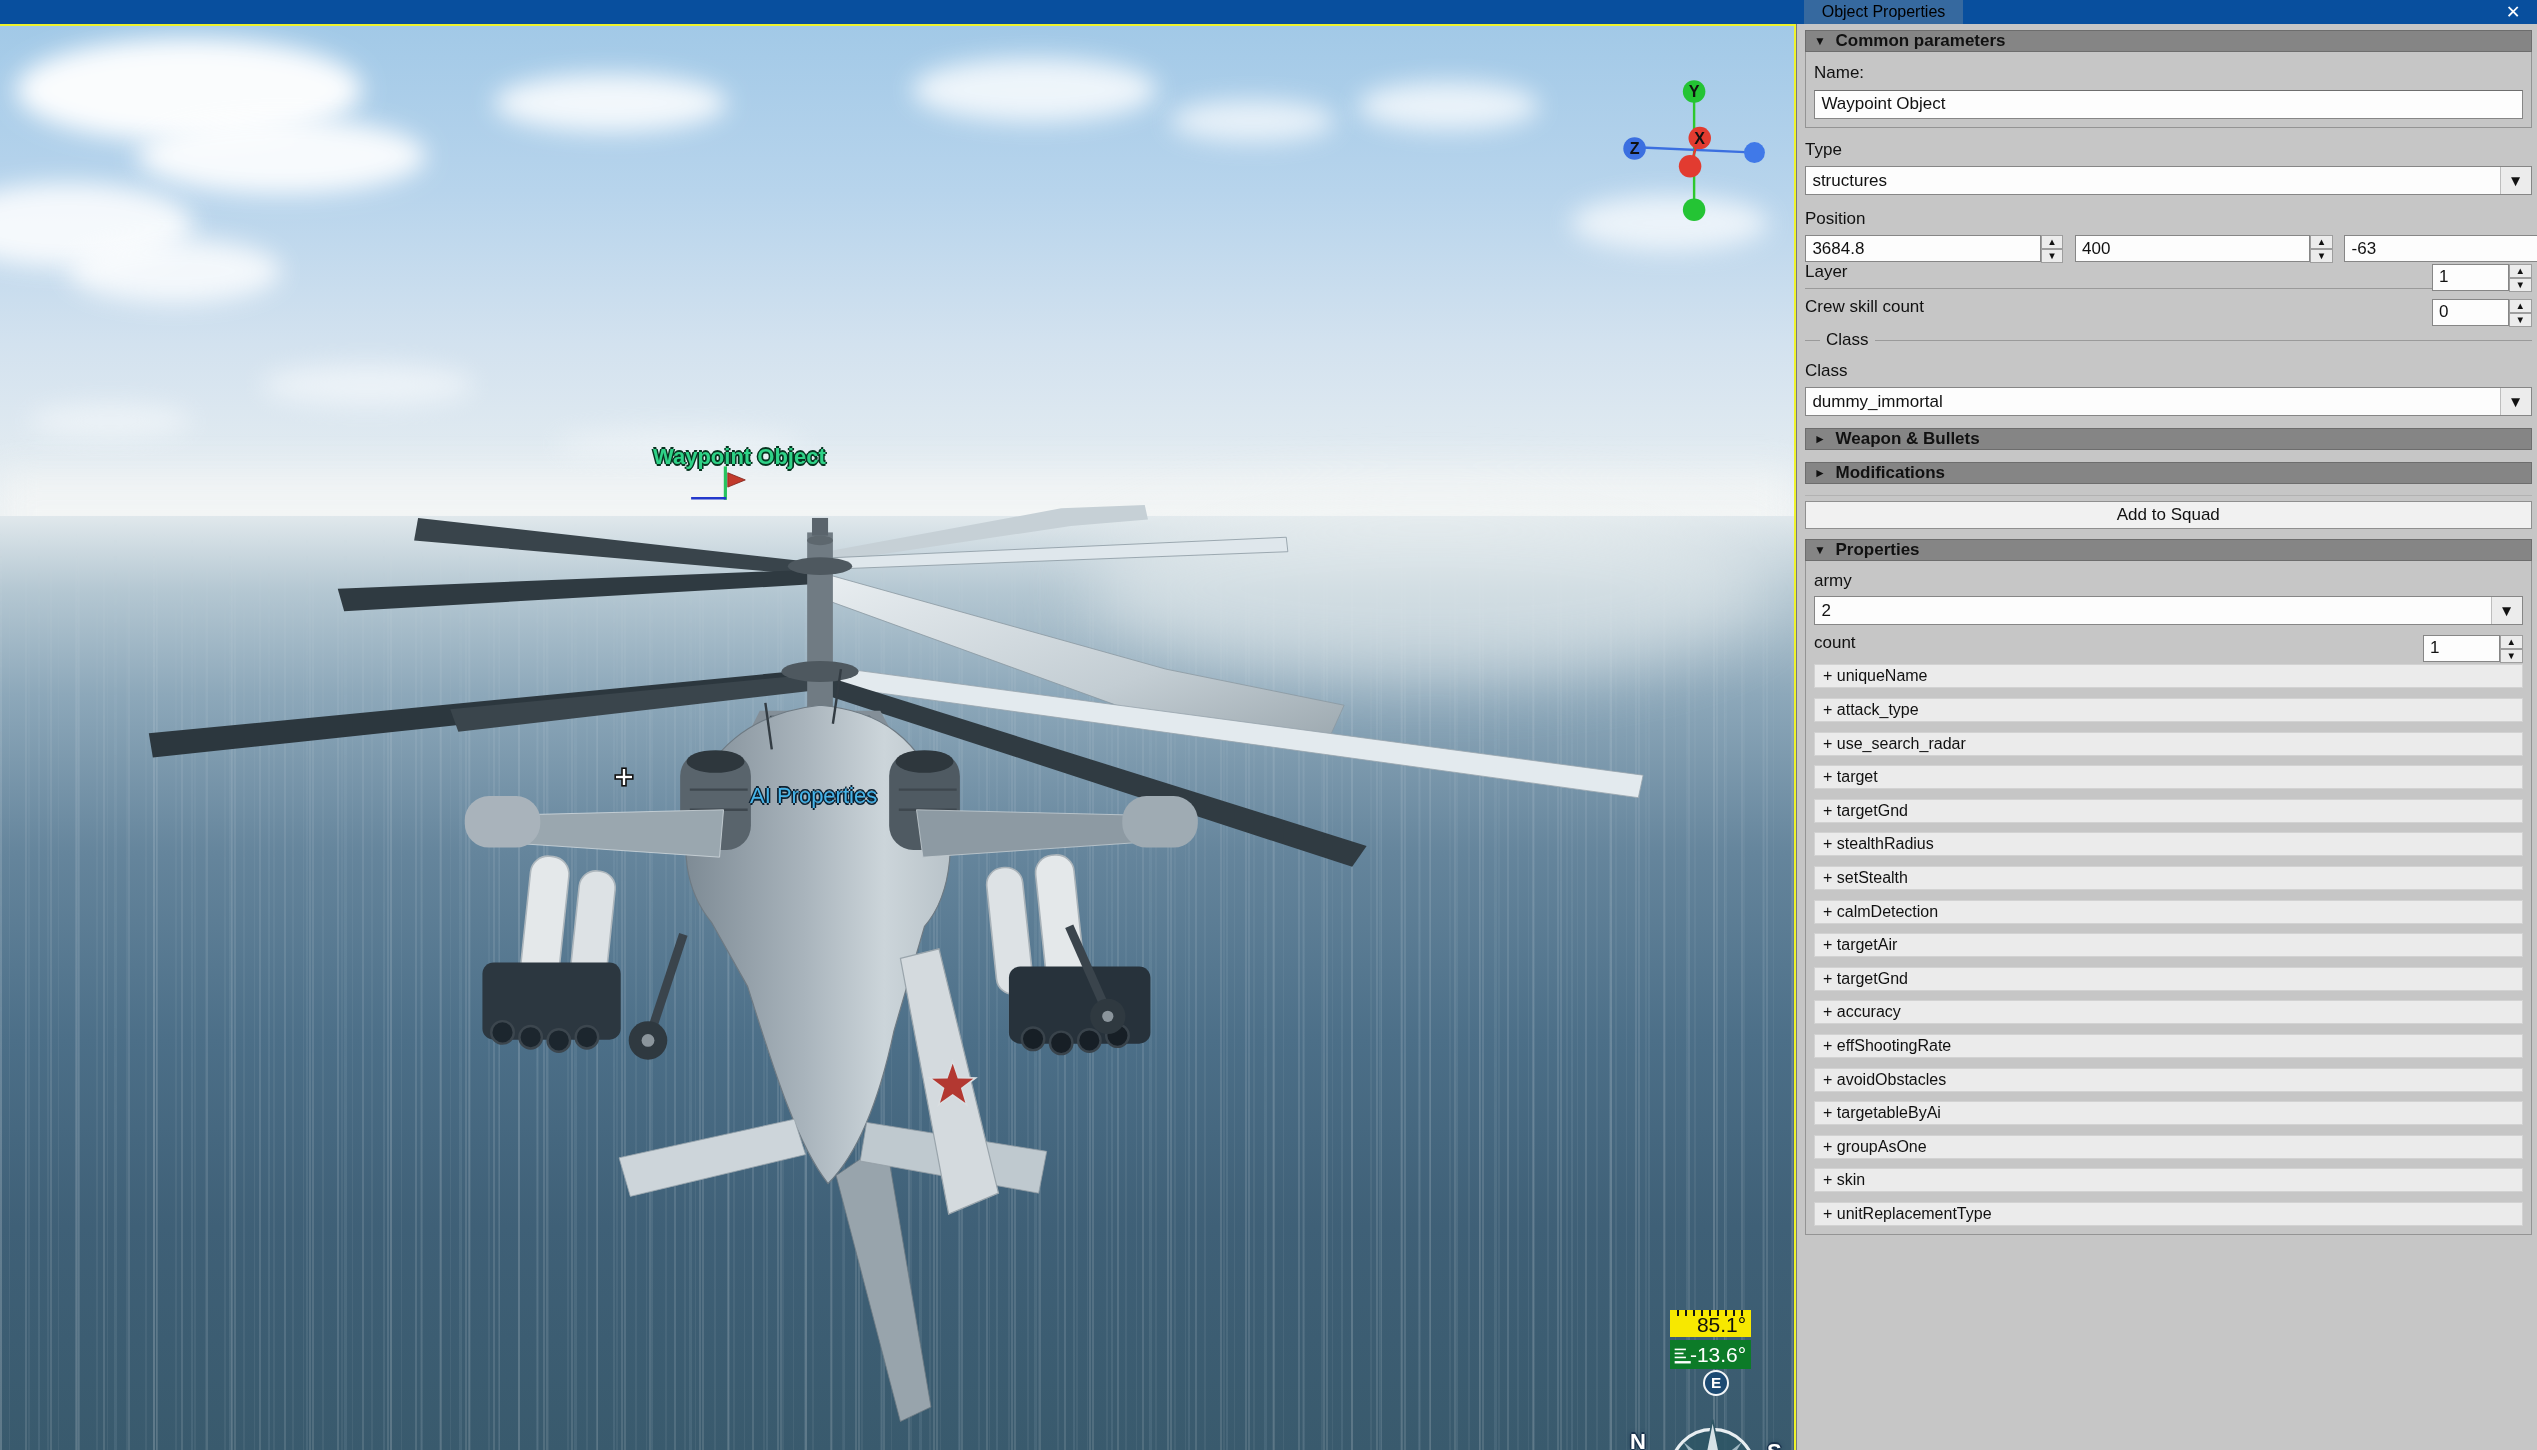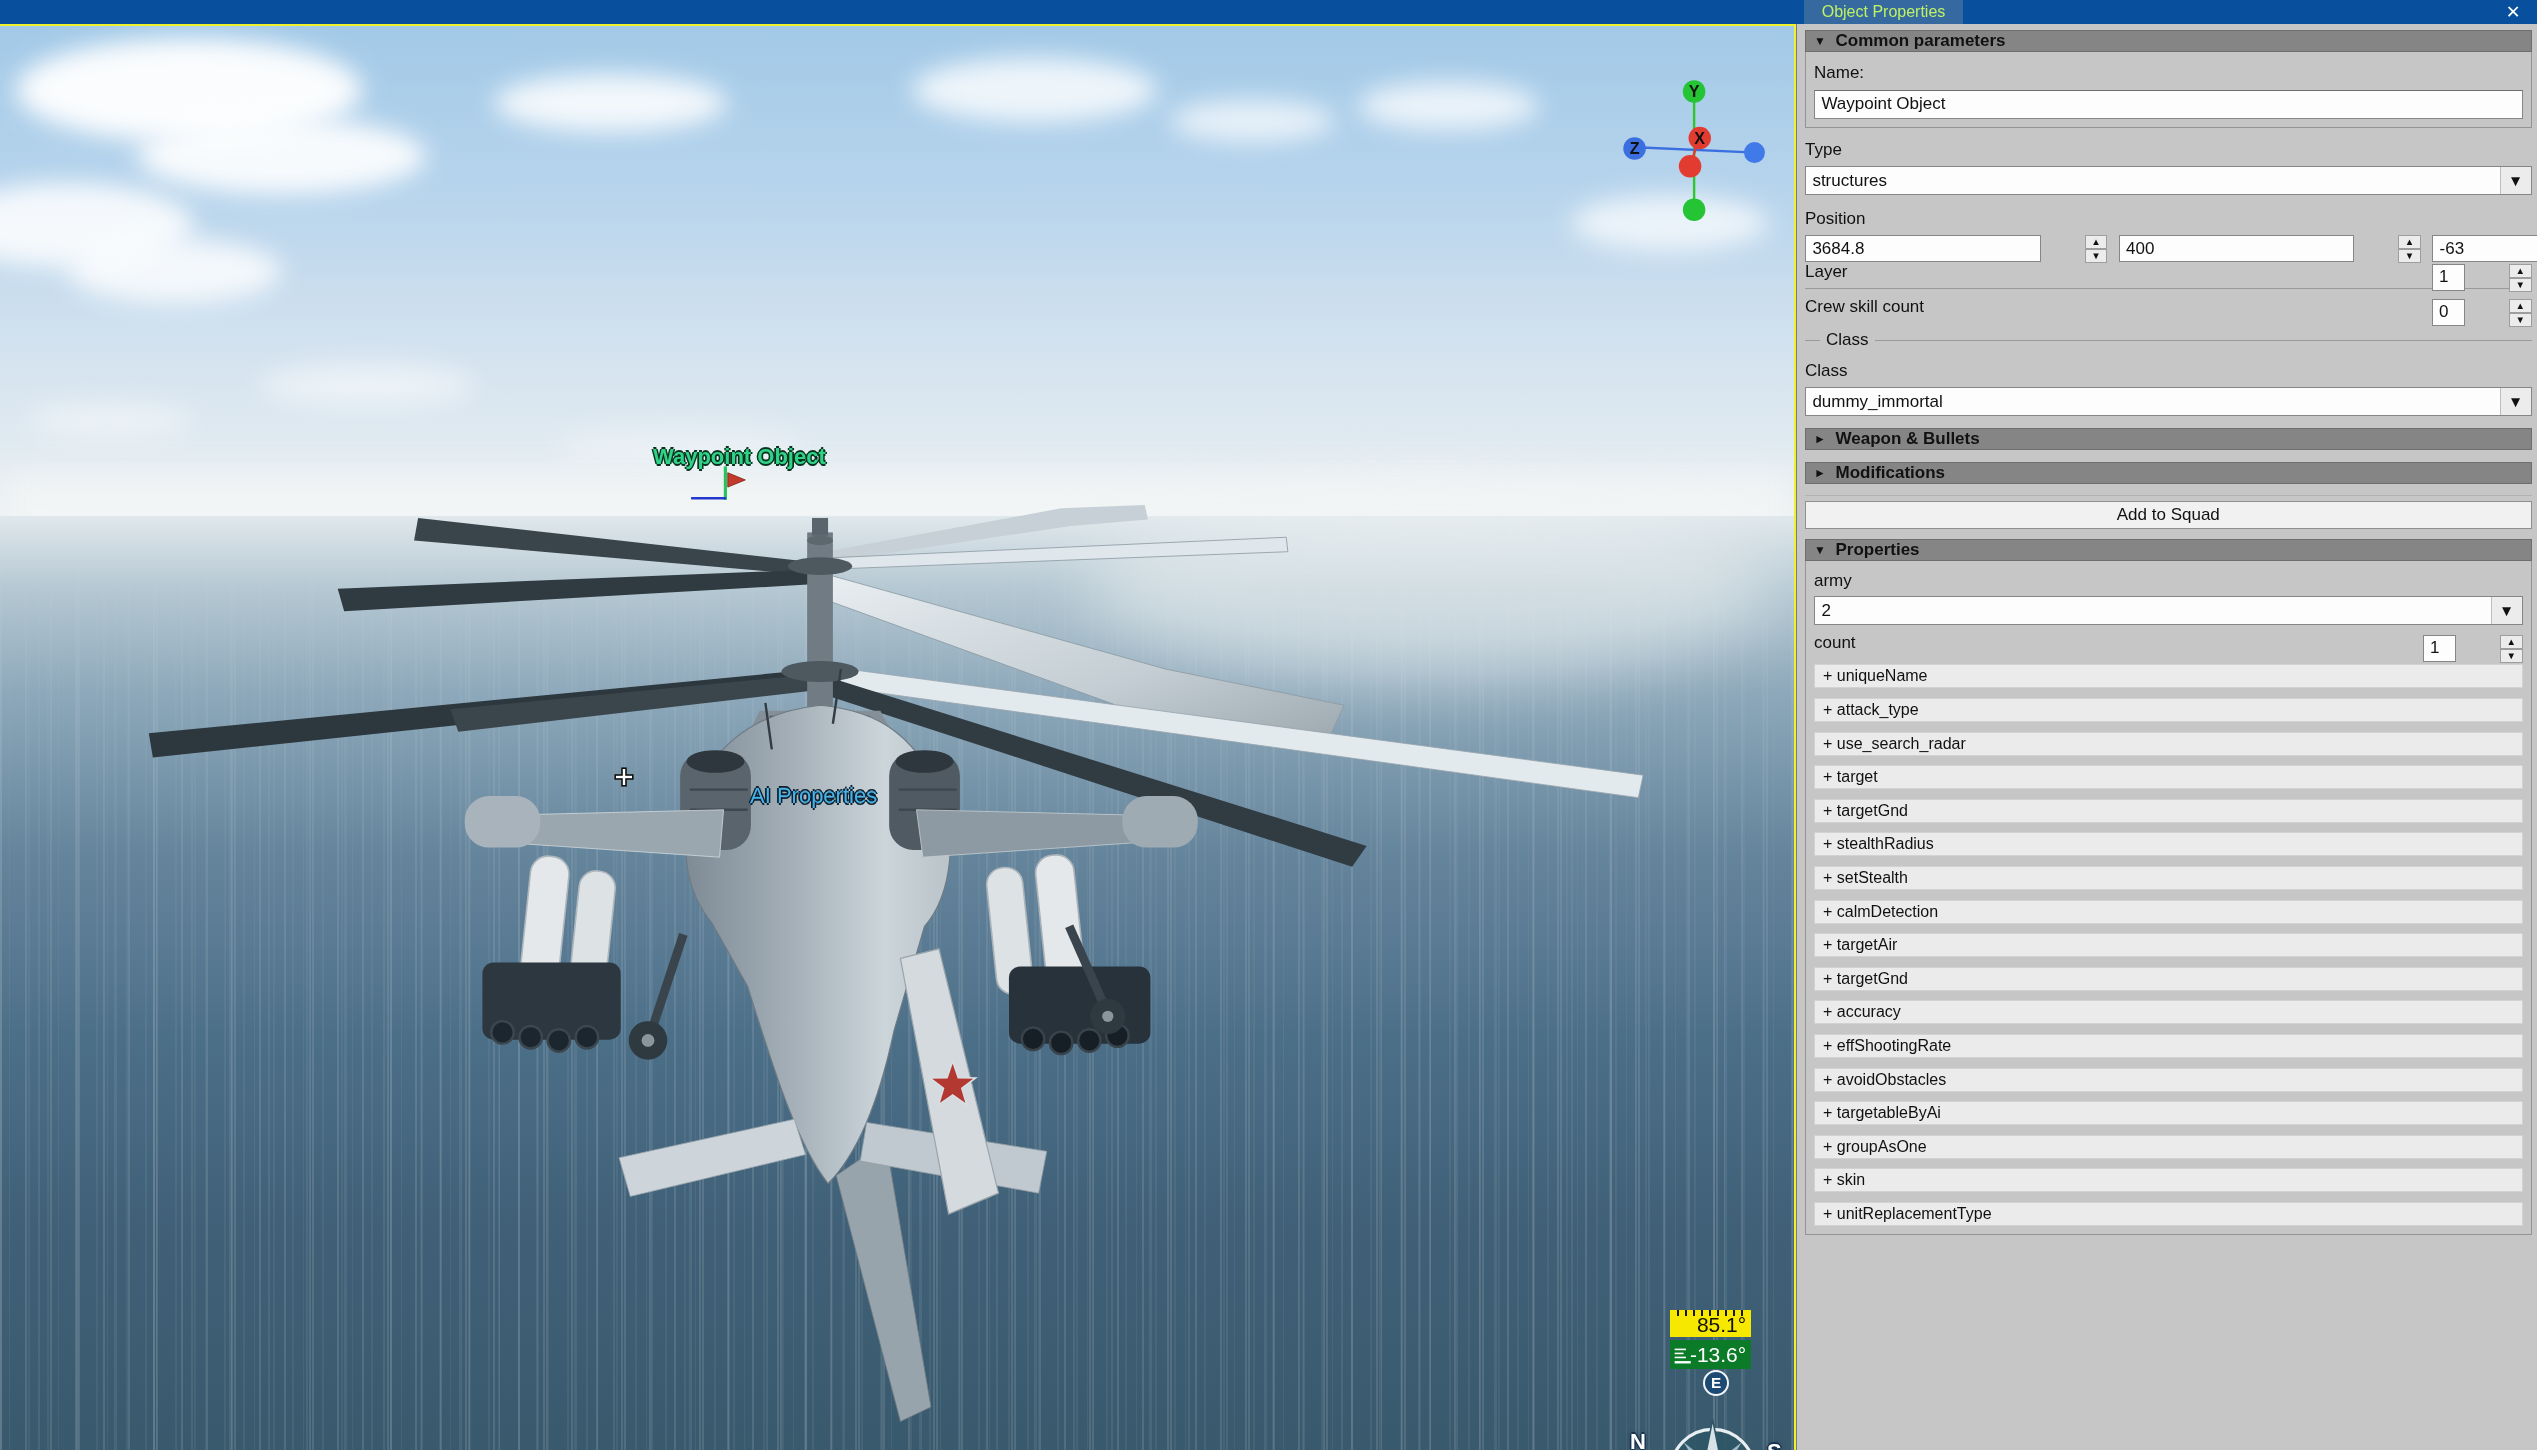--- a/index.html
+++ b/index.html
@@ -3,21 +3,21 @@
 <meta charset="utf-8">
 <style>
   * { box-sizing: border-box; margin: 0; padding: 0; }
   html,body { width:2538px; height:1450px; overflow:hidden; background:#000;
               font-family:"Liberation Sans","DejaVu Sans",sans-serif; }
   #stage { position:relative; width:2538px; height:1450px; }
 
   
   .titlebar { position:absolute; left:0; top:0; width:2538px; height:24px; background:#084f9e; z-index:40; }
   .paneltab { position:absolute; left:1804px; top:0; height:24px; padding:0 17.7px; background:#36699f;
-              color:#bef264; font-size:16px; line-height:24px; }
+              color:#000000; font-size:16px; line-height:24px; }
   .closex   { position:absolute; right:11.3px; top:0; width:27px; height:24px; color:#fff; font-size:17.7px;
               line-height:24px; text-align:center; cursor:default; }
 
   
   .viewport { position:absolute; left:0; top:24px; width:1796px; height:1426px; overflow:hidden;
               border-top:2.4px solid #eef22c; border-right:2.4px solid #eef22c; background:#9ec9e6; z-index:10; }
   .sky { position:absolute; left:0; top:0; width:100%; height:514px;
          background:linear-gradient(to bottom,#a2c9e7 0%,#b7d4ec 32%,#d3e2ef 62%,#ecf1f2 100%); }
   .sea { position:absolute; left:0; top:490px; width:100%; height:936px;
          background:linear-gradient(to bottom,#e0e8ec 0%,#b4c7d2 8%,#8da8ba 19%,#65859c 36%,
@@ -72,21 +72,21 @@
   .tri { font-size:12px; }
   .gbox { border:0.8px solid #949494; border-top:none; padding:10.4px 8px 8px 8px; }
   .gbox2 { border:0.8px solid #949494; border-top:none; padding:9.6px 8px 8px 8px; }
   .lbl { font-size:17px; }
   .tin { width:100%; height:29px; background:#fdfdfd; border:0.8px solid #868686;
          border-top-color:#6e6e6e; font-size:17px; padding:0 6.4px; font-family:inherit; color:#111; }
   .dd { display:flex; height:29px; border:0.8px solid #868686; background:#fdfdfd; align-items:stretch; }
   .ddval { flex:1; font-size:17px; line-height:27px; padding-left:6.4px; }
   .ddbtn { width:31px; background:#ececec; border-left:0.8px solid #bdbdbd; text-align:center;
            font-size:15.3px; line-height:27px; color:#111; }
-  .spin { display:flex; height:17px;gap:44px; }
+  .spin { display:flex; height:17px; }
   .spinval { flex:1; min-width:0; height:27px; background:#fdfdfd; border:0.8px solid #868686;
              font-size:17px; padding:0 6.4px; font-family:inherit; color:#111; }
   .spinbtns { width:22.5px; display:flex; flex-direction:column; }
   .sbtn { flex:1; background:#ececec; border:0.8px solid #9e9e9e; font-size:9.6px; line-height:12px;
           text-align:center; color:#111; }
   .row { display:flex; align-items:center; justify-content:space-between; }
   .smallspin { width:100px; }
   .hrline { border:none; border-top:0.8px solid #9a9a9a; }
   .csep { display:flex; align-items:center; gap:6.4px; font-size:17px; }
   .csep .l1 { width:14.5px; border-top:1.6px solid #9a9a9a; }

